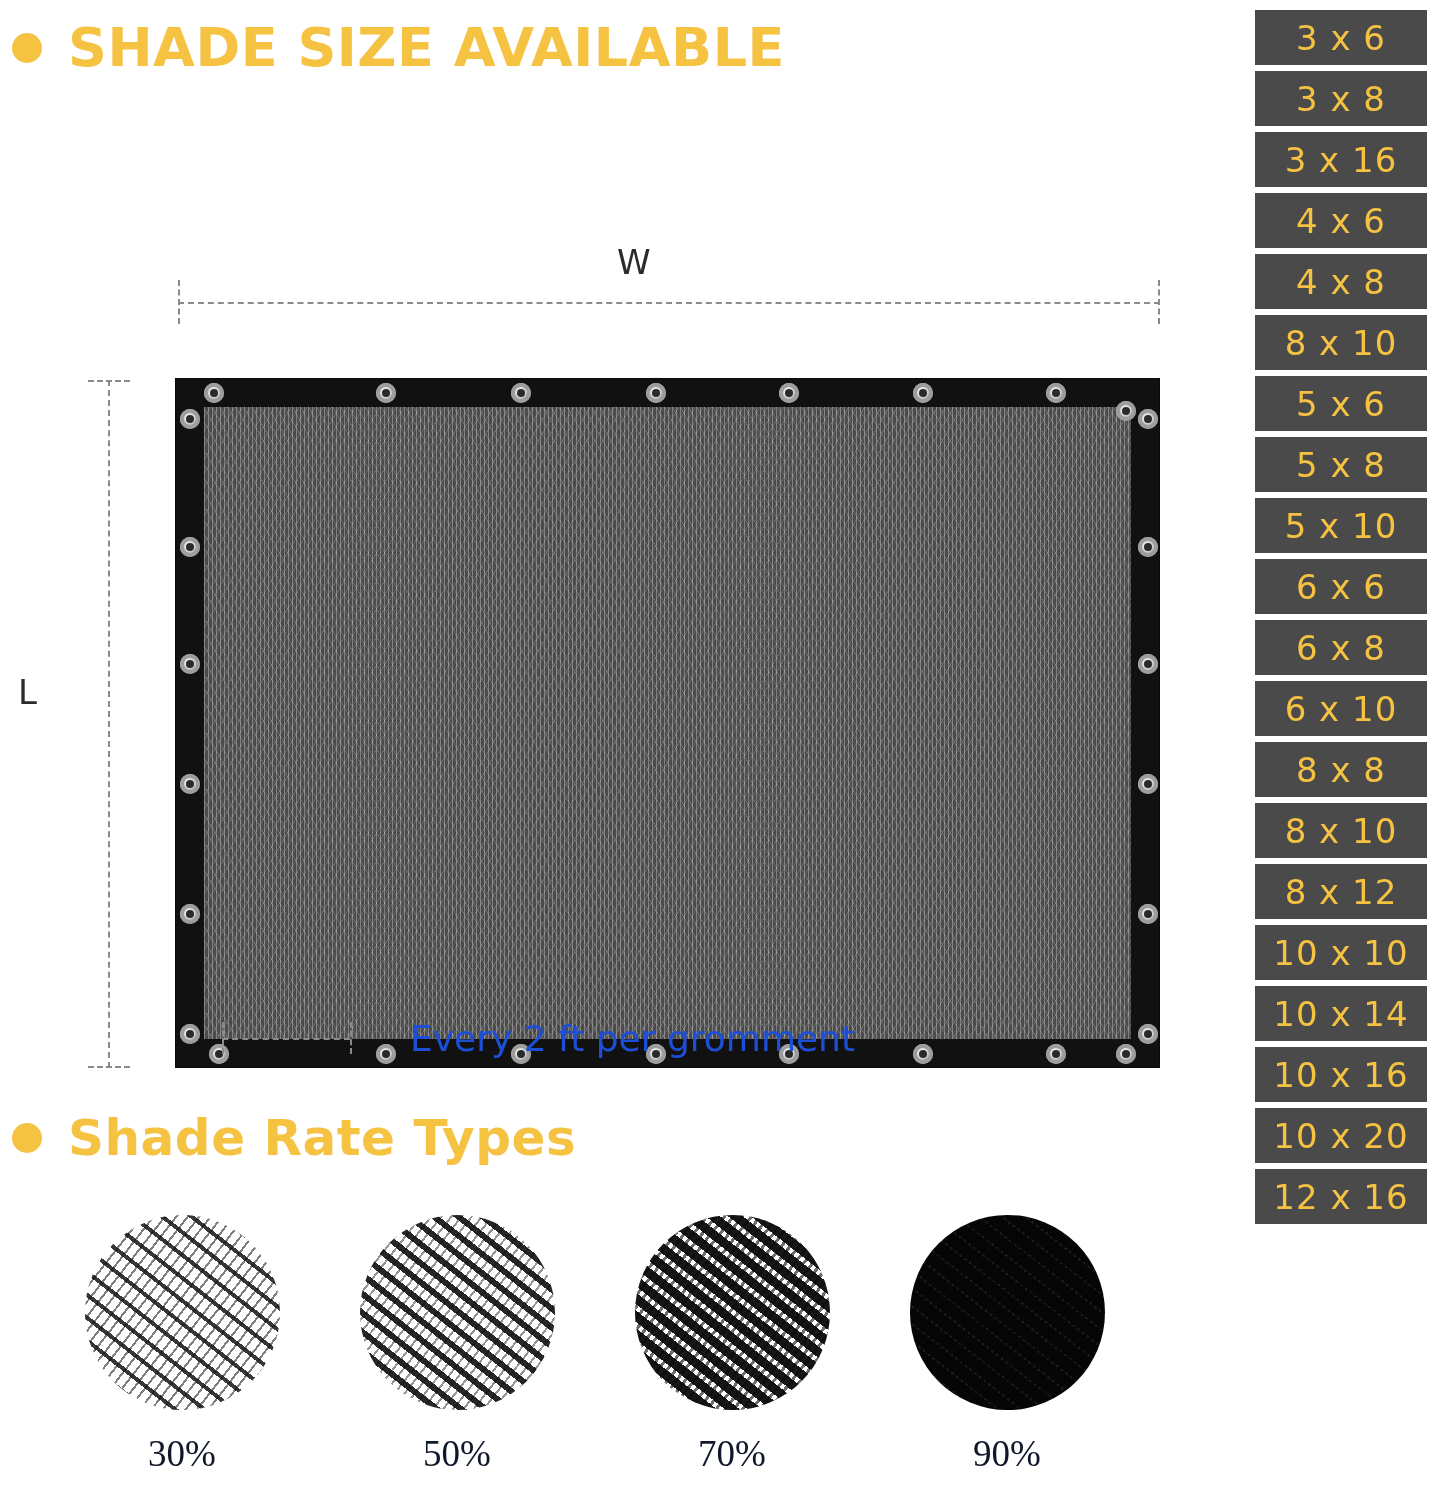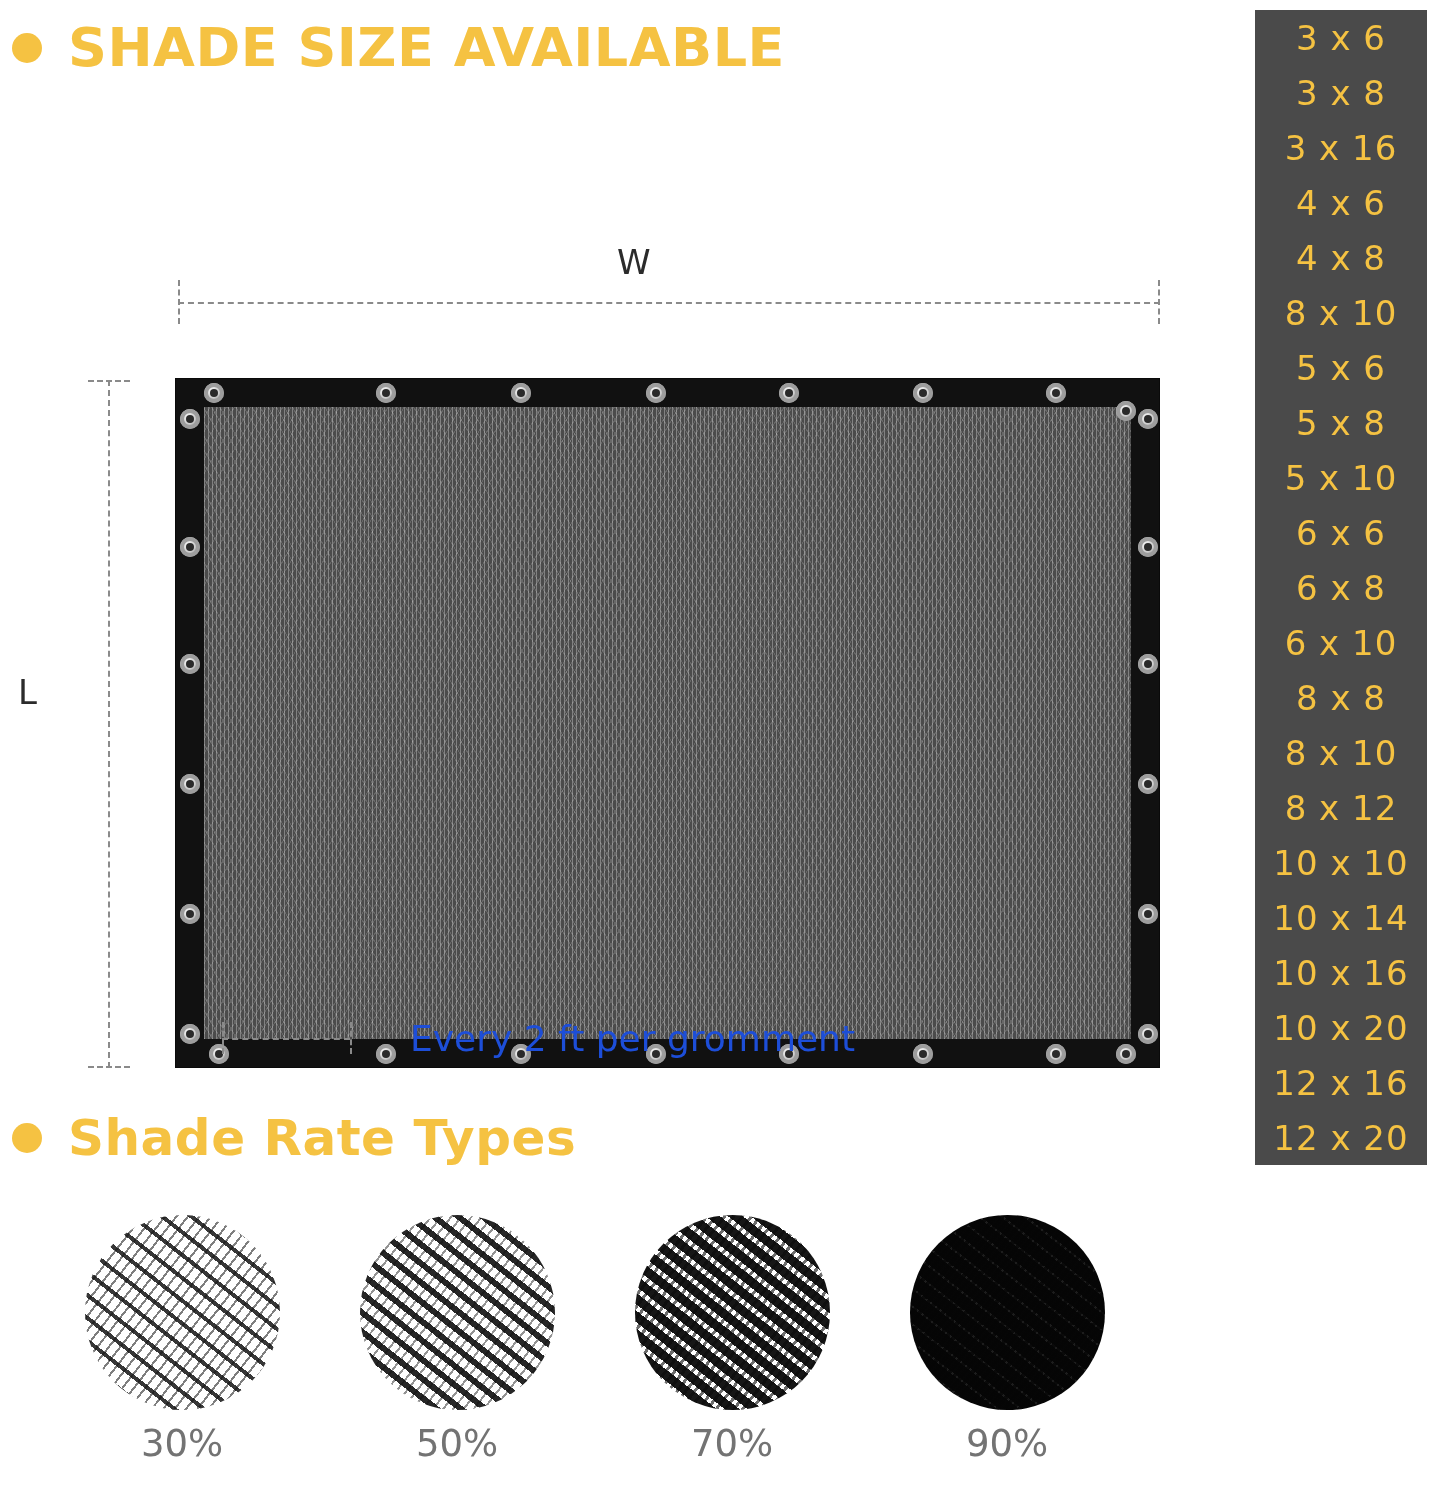--- a/index.html
+++ b/index.html
@@ -162,23 +162,24 @@
   .rate-circle {
     width: 195px;
     height: 195px;
     border-radius: 50%;
     margin: 0 auto;
     position: relative;
     overflow: hidden;
     background: #ffffff;
   }
   .rate-label {
-    margin-top: 12px;
+    margin-top: 22px;
     font-size: 37px;
-    color: #737373;
+    color: #0f172a;
+    font-family: Liberation Serif, serif;
   }
   .r30 {
     background:
       repeating-linear-gradient(38deg, rgba(20,20,20,0.85) 0px, rgba(20,20,20,0.85) 4px, rgba(255,255,255,0) 4px, rgba(255,255,255,0) 18px),
       repeating-linear-gradient(128deg, rgba(20,20,20,0.55) 0px, rgba(20,20,20,0.55) 2px, rgba(255,255,255,0) 2px, rgba(255,255,255,0) 9px),
       #ffffff;
   }
   .r50 {
     background:
       repeating-linear-gradient(38deg, rgba(15,15,15,0.9) 0px, rgba(15,15,15,0.9) 6px, rgba(255,255,255,0) 6px, rgba(255,255,255,0) 15px),
@@ -199,20 +200,21 @@
   }
 
   
   #size-list {
     position: absolute;
     right: 18px;
     top: 10px;
     width: 172px;
     display: flex;
     flex-direction: column;
+    gap: 6px;
   }
   .size-chip {
     height: 55px;
     background: #4a4a4a;
     color: #f5c242;
     font-size: 34px;
     display: flex;
     align-items: center;
     justify-content: center;
     letter-spacing: 1px;
@@ -319,14 +321,13 @@
   <div class="size-chip">6 x 8</div>
   <div class="size-chip">6 x 10</div>
   <div class="size-chip">8 x 8</div>
   <div class="size-chip">8 x 10</div>
   <div class="size-chip">8 x 12</div>
   <div class="size-chip">10 x 10</div>
   <div class="size-chip">10 x 14</div>
   <div class="size-chip">10 x 16</div>
   <div class="size-chip">10 x 20</div>
   <div class="size-chip">12 x 16</div>
-  <div class="size-chip">12 x 20</div>
 </div>
 
 </body></html>

